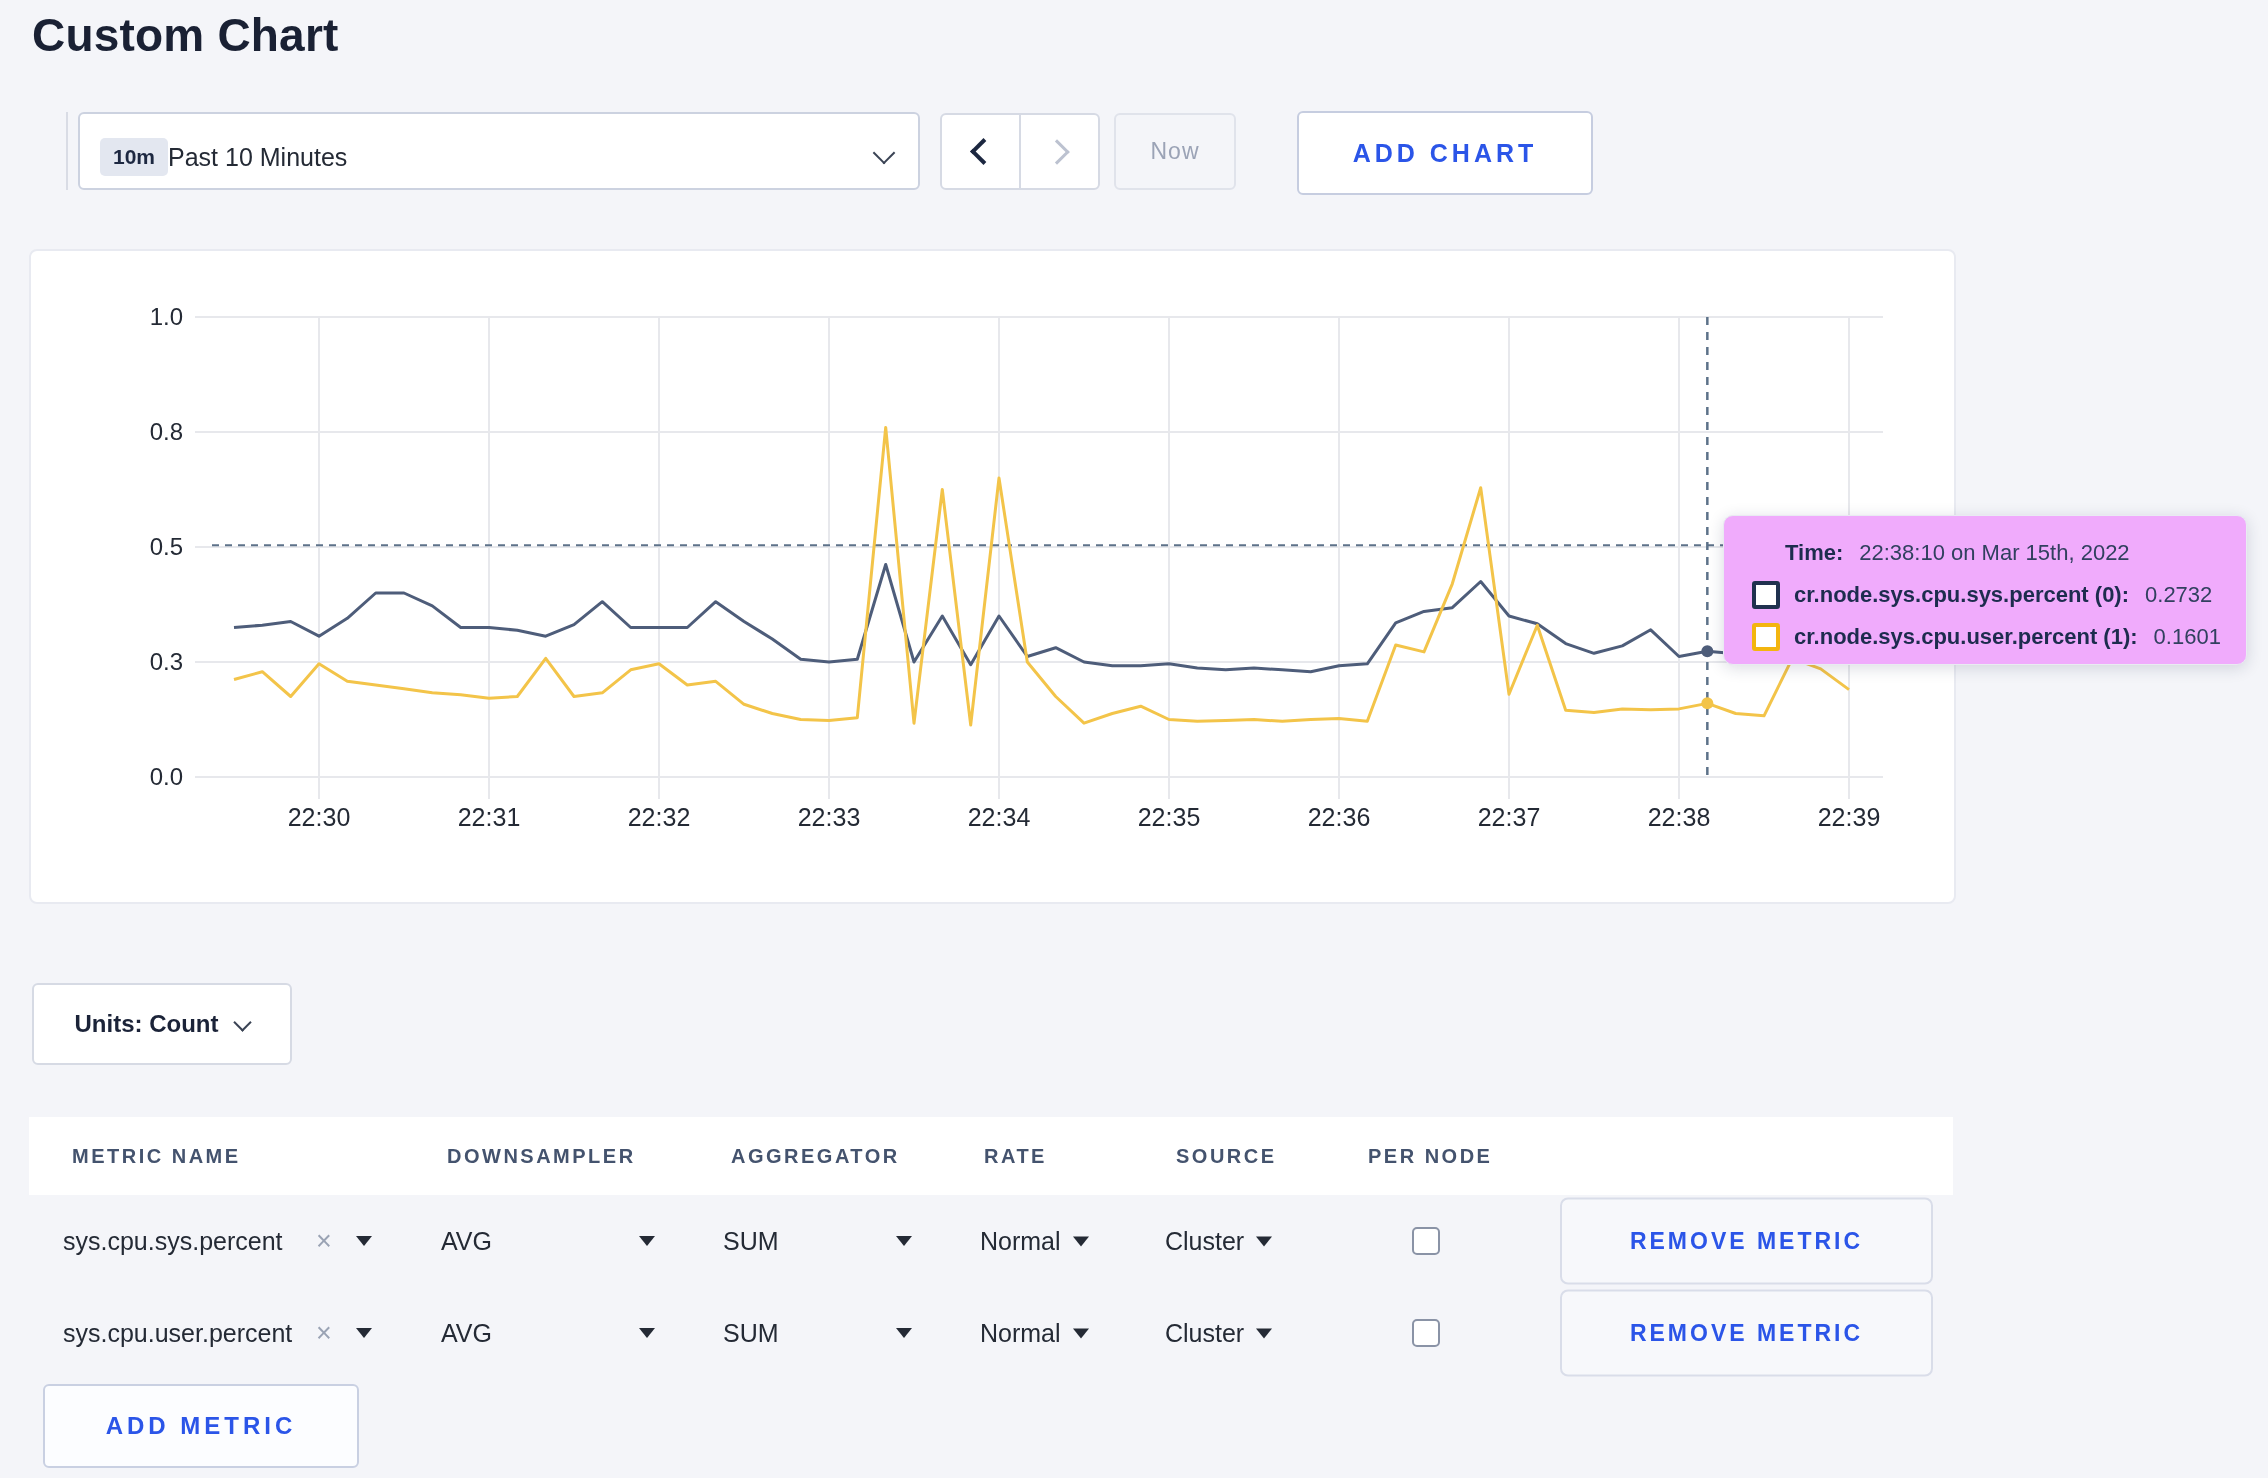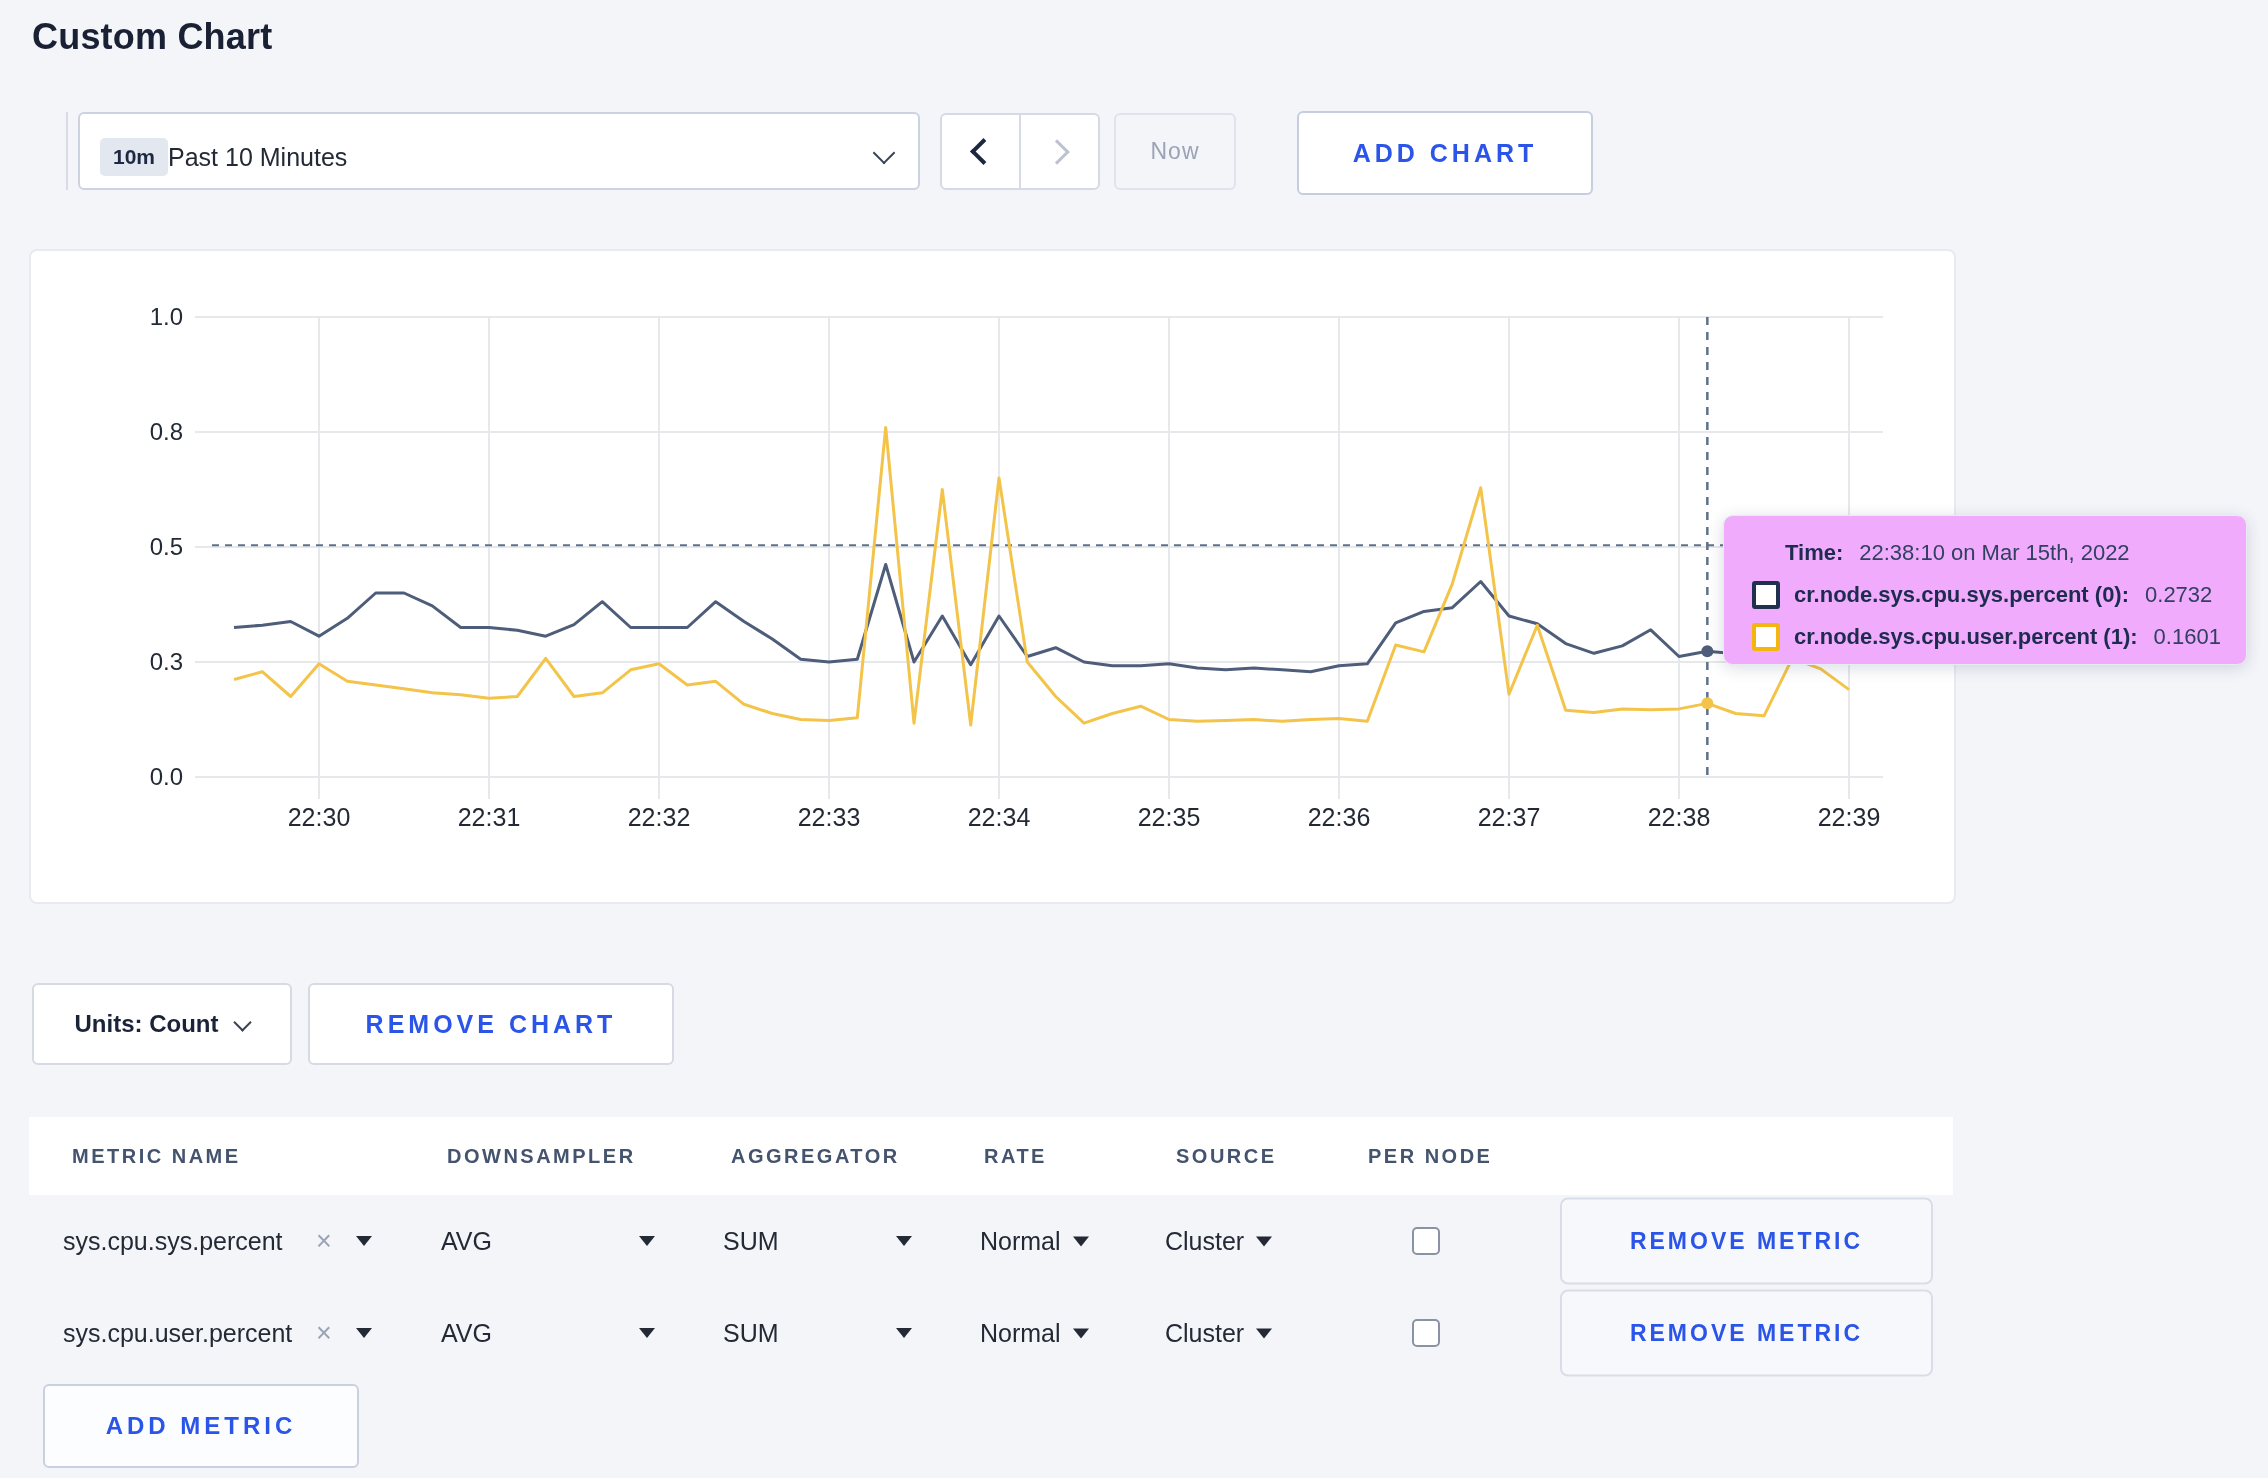--- a/index.html
+++ b/index.html
@@ -1,21 +1,21 @@
 <!DOCTYPE html>
 <html><head>
 <meta charset="utf-8">
 <style>
   html,body{margin:0;padding:0;background:#eef0f5;}
   .screen{
     position:relative;width:2268px;height:1478px;overflow:hidden;
     background:#f4f5f9;font-family:"Liberation Sans",sans-serif;color:#242a35;
   }
   .abs{position:absolute;}
-  .page-title{left:32px;top:8px;font-size:36px;font-weight:600;color:#1a2134;letter-spacing:.2px;margin-top:8px;}
+  .page-title{left:32px;top:8px;font-size:46px;font-weight:600;color:#1a2134;letter-spacing:.2px;}
   .v-divider{left:66px;top:112px;width:2px;height:78px;background:#d9dce5;}
 
   
   .time-select{
     left:78px;top:112px;width:842px;height:78px;background:#fff;
     border:2px solid #ccd2e0;border-radius:6px;display:flex;align-items:center;
     padding:12px 26px 0 20px;box-sizing:border-box;cursor:pointer;
   }
   .time-badge{background:#e3e7f0;border-radius:5px;padding:7px 13px;font-size:21px;font-weight:bold;color:#1d2841;}
   .time-label{font-size:25px;color:#242a35;flex:1;}
@@ -145,21 +145,20 @@
       <span class="tt-sw" id="sw-1" style="border-color: rgb(243, 181, 15);"></span>
       <span class="tt-label">cr.node.sys.cpu.user.percent (1):</span>
       <span class="tt-val">0.1601</span>
     </div>
   </div>
 
   <div class="abs units-btn">
     <span>Units: Count</span>
     <span class="chev-down"></span>
   </div>
-  <div class="abs blue-btn remove-chart">REMOVE CHART</div>
 
   <div class="abs tbl-head">
     <span class="th" style="left:43px">METRIC NAME</span>
     <span class="th" style="left:418px">DOWNSAMPLER</span>
     <span class="th" style="left:702px">AGGREGATOR</span>
     <span class="th" style="left:955px">RATE</span>
     <span class="th" style="left:1147px">SOURCE</span>
     <span class="th" style="left:1339px">PER NODE</span>
   </div>
 

